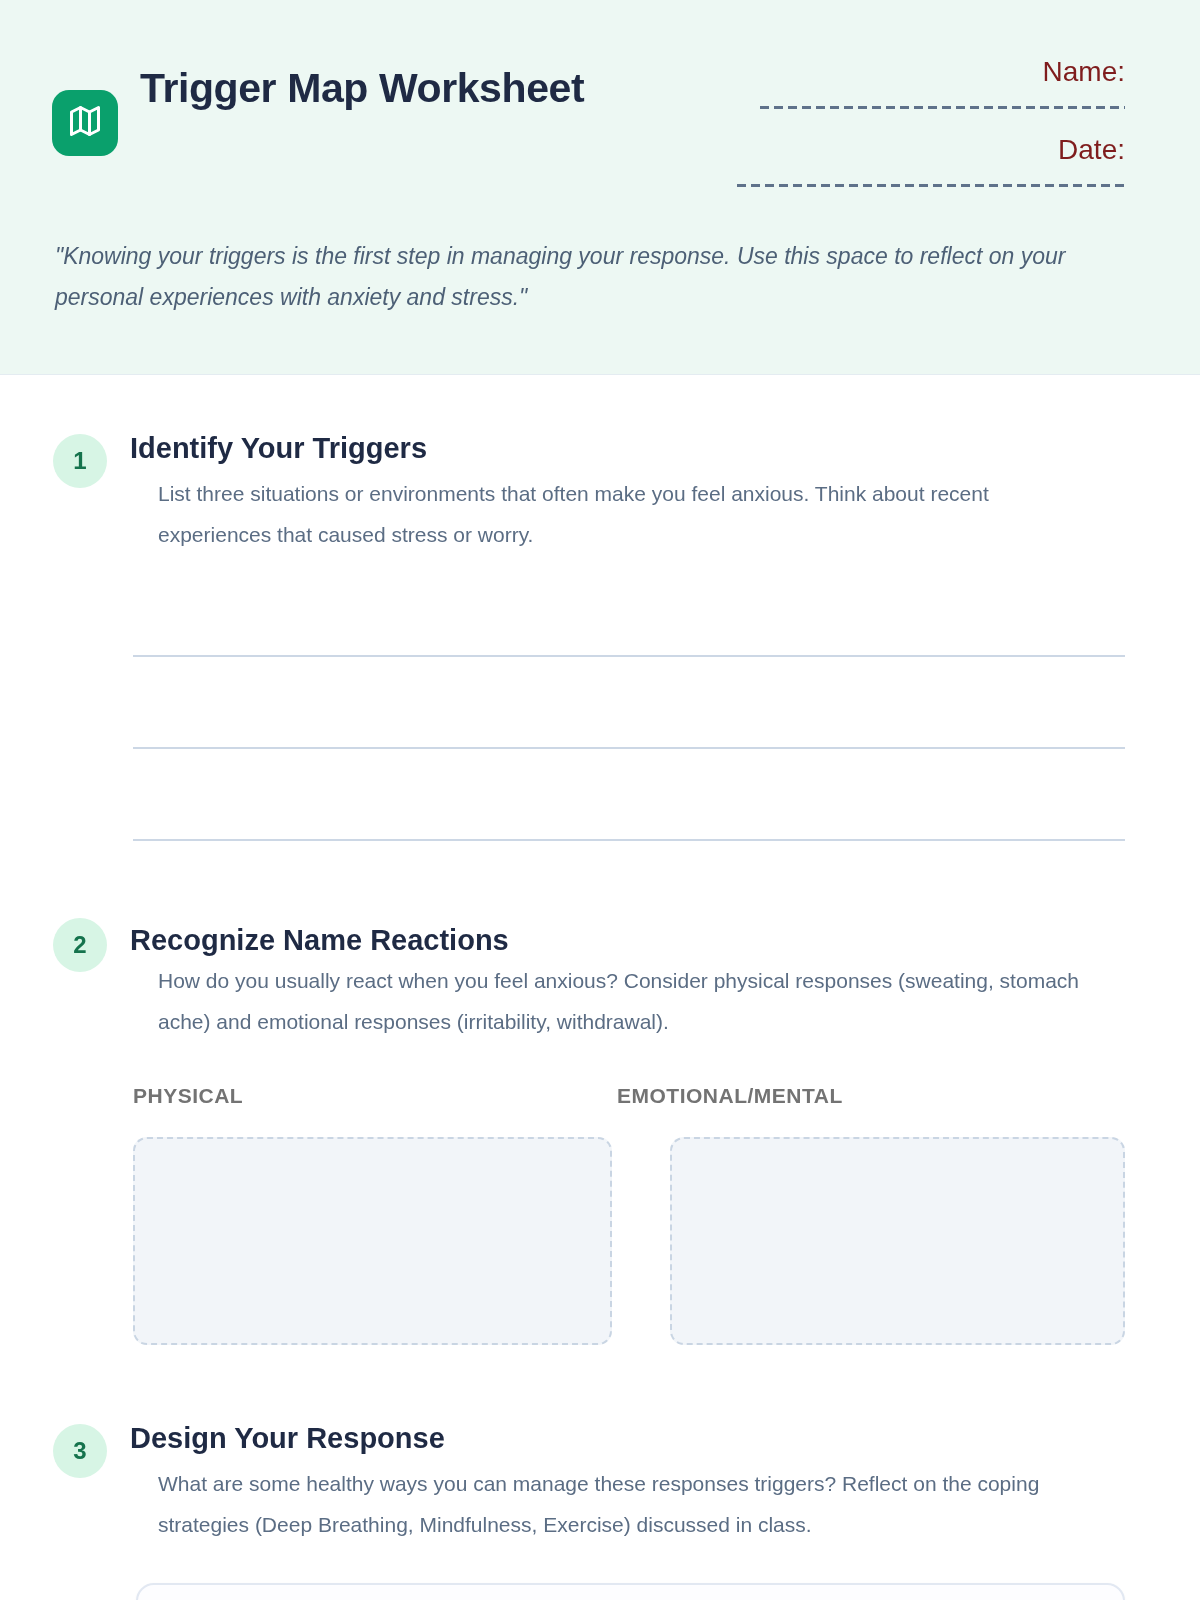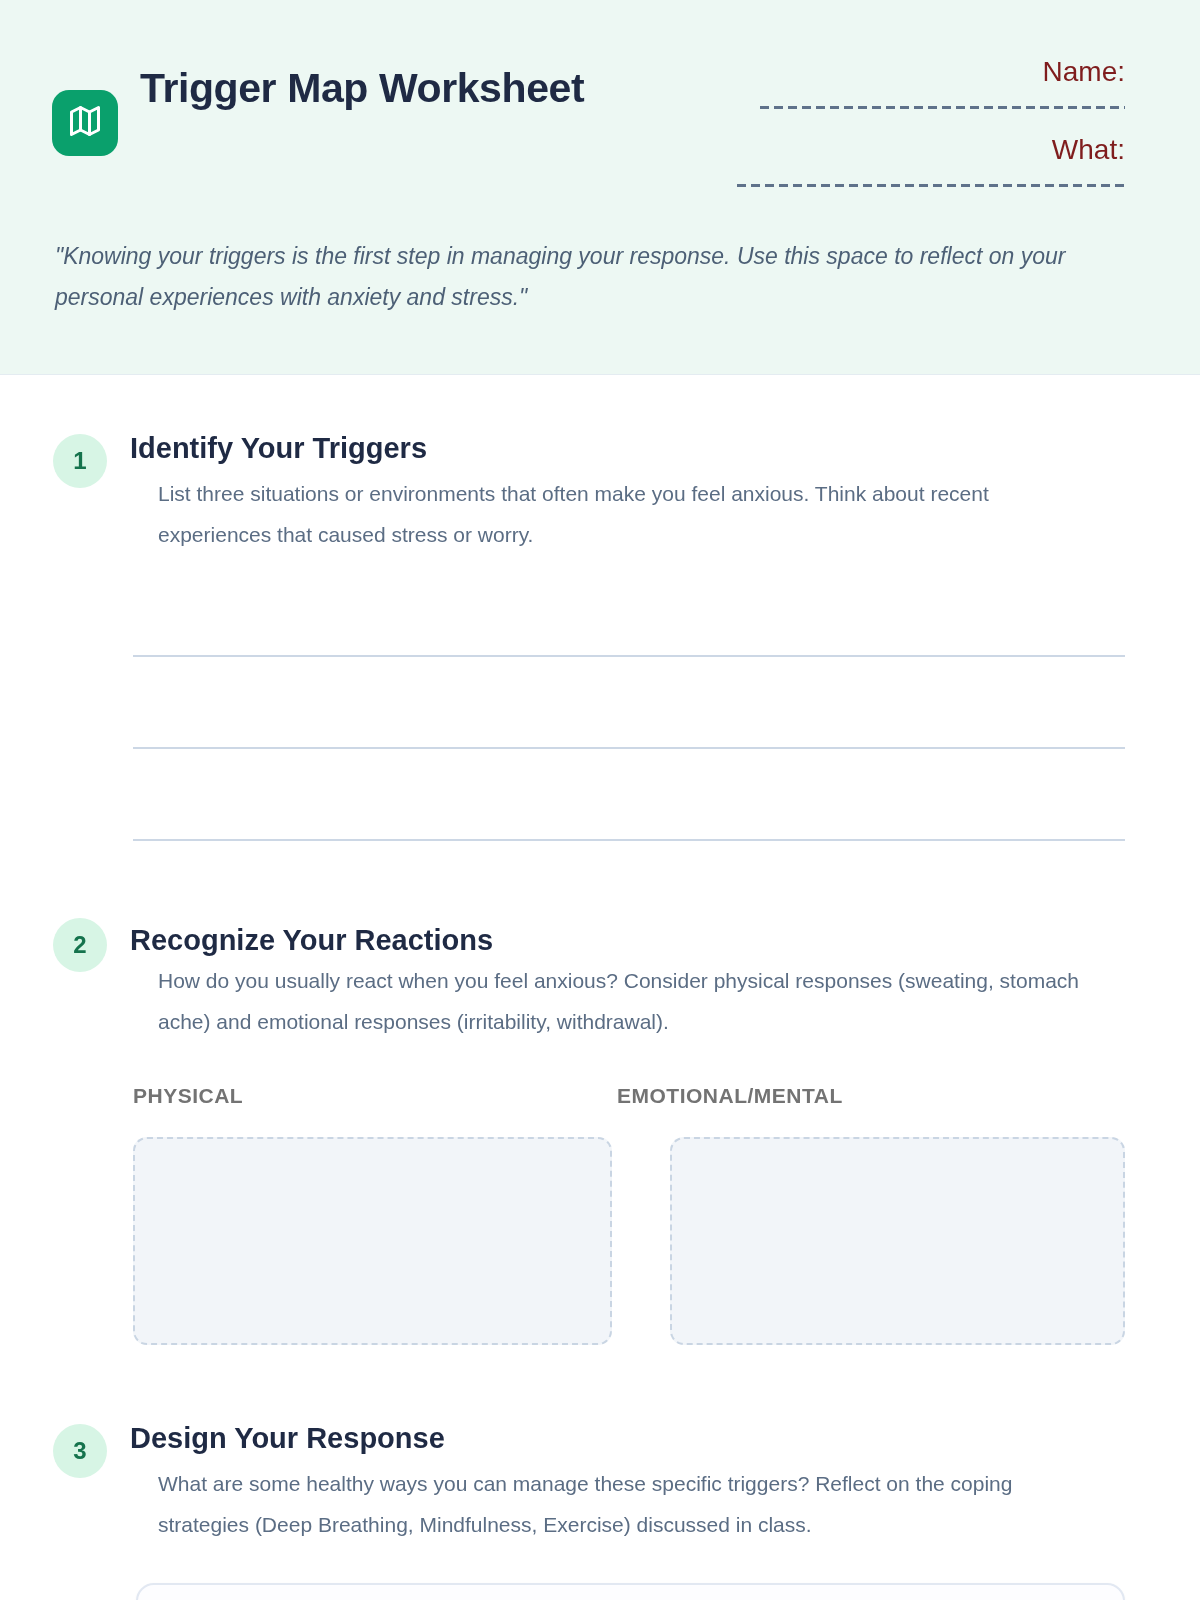--- a/index.html
+++ b/index.html
@@ -79,40 +79,40 @@
           <polygon points="3 6 9 3 15 6 21 3 21 18 15 21 9 18 3 21"></polygon>
           <line x1="9" y1="3" x2="9" y2="18"></line>
           <line x1="15" y1="6" x2="15" y2="21"></line>
         </svg>
       </span>
     </div>
     <div class="page-title">Trigger Map Worksheet</div>
 
     <div class="field-label name-label">Name:</div>
     <div class="dash-line name-line"></div>
-    <div class="field-label date-label">What:</div>
+    <div class="field-label date-label">Date:</div>
     <div class="dash-line date-line"></div>
 
     <div class="quote">"Knowing your triggers is the first step in managing your response. Use this space to reflect on your personal experiences with anxiety and stress."</div>
   </div>
 
   <div class="badge" style="top:434px;">1</div>
   <div class="sec-title" style="top:434px;">Identify Your Triggers</div>
   <div class="sec-desc" style="top:474px;">List three situations or environments that often make you feel anxious. Think about recent experiences that caused stress or worry.</div>
   <div class="write-line" style="top:655px;"></div>
   <div class="write-line" style="top:747px;"></div>
   <div class="write-line" style="top:839px;"></div>
 
   <div class="badge" style="top:918px;">2</div>
-  <div class="sec-title" style="top:926px;">Recognize Your Reactions</div>
+  <div class="sec-title" style="top:926px;">Recognize Name Reactions</div>
   <div class="sec-desc" style="top:961px;">How do you usually react when you feel anxious? Consider physical responses (sweating, stomach ache) and emotional responses (irritability, withdrawal).</div>
 
   <div class="col-label" style="left:133px;">PHYSICAL</div>
   <div class="col-label" style="left:617px;">EMOTIONAL/MENTAL</div>
   <div class="answer-box" style="left:133px;width:479px;"></div>
   <div class="answer-box" style="left:670px;width:455px;"></div>
 
   <div class="badge" style="top:1424px;">3</div>
   <div class="sec-title" style="top:1424px;">Design Your Response</div>
-  <div class="sec-desc" style="top:1464px;">What are some healthy ways you can manage these specific triggers? Reflect on the coping strategies (Deep Breathing, Mindfulness, Exercise) discussed in class.</div>
+  <div class="sec-desc" style="top:1464px;">What are some healthy ways you can manage these responses triggers? Reflect on the coping strategies (Deep Breathing, Mindfulness, Exercise) discussed in class.</div>
   <div class="response-box"></div>
 
 </div>
 
 </body></html>

